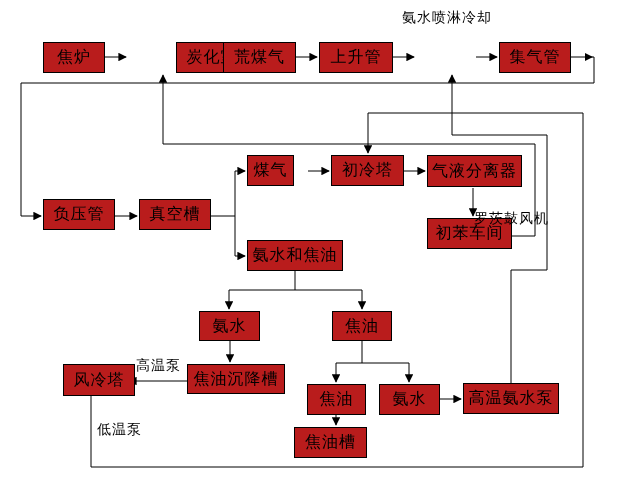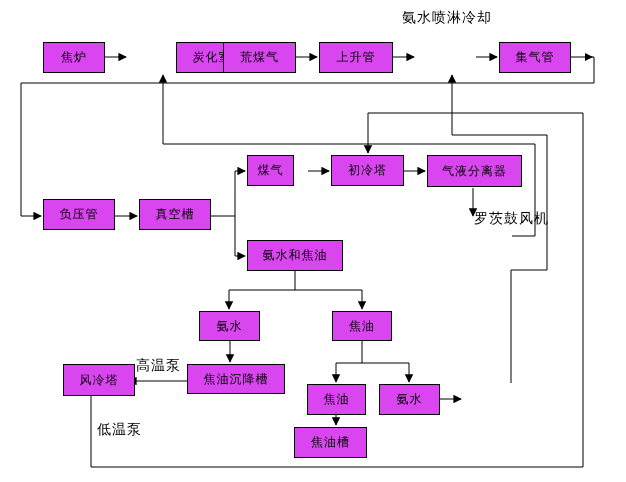--- a/index.html
+++ b/index.html
@@ -19,25 +19,25 @@
   }
   svg.wires polyline, svg.wires line {
     fill: none;
     stroke: #000000;
     stroke-width: 1;
   }
   .node {
     position: absolute;
     box-sizing: border-box;
     border: 1px solid #000000;
-    background: #d946ef;
+    background: #b91c1c;
     display: flex;
     align-items: center;
     justify-content: center;
-    font-size: 12px;
+    font-size: 16px;
     letter-spacing: 1px;
     white-space: nowrap;
     z-index: 1;
   }
   .flabel {
     position: absolute;
     font-size: 14px;
     letter-spacing: 1px;
     white-space: nowrap;
     z-index: 2;
@@ -97,32 +97,34 @@
 
   <div class="node" style="left:43px;  top:42px;  width:62px; height:31px;">焦炉</div>
   <div class="node" style="left:128px; top:42px;  width:72px; height:31px;margin-left:48px;">炭化室</div>
   <div class="node" style="left:223px; top:42px;  width:73px; height:31px;">荒煤气</div>
   <div class="node" style="left:319px; top:42px;  width:74px; height:31px;">上升管</div>
   <div class="node" style="left:499px; top:42px;  width:72px; height:31px;">集气管</div>
 
   <div class="node" style="left:247px; top:155px; width:47px; height:31px;">煤气</div>
   <div class="node" style="left:331px; top:155px; width:73px; height:31px;">初冷塔</div>
   <div class="node" style="left:427px; top:155px; width:95px; height:32px;">气液分离器</div>
+  <div class="node" style="left:427px; top:218px; width:85px; height:31px;">初苯车间</div>
 
   <div class="node" style="left:43px;  top:199px; width:72px; height:31px;">负压管</div>
   <div class="node" style="left:139px; top:199px; width:72px; height:31px;">真空槽</div>
   <div class="node" style="left:247px; top:240px; width:96px; height:31px;">氨水和焦油</div>
 
   <div class="node" style="left:199px; top:311px; width:61px; height:30px;">氨水</div>
   <div class="node" style="left:332px; top:311px; width:60px; height:30px;">焦油</div>
 
   <div class="node" style="left:55px;  top:364px; width:72px; height:32px;margin-left:8px;">风冷塔</div>
   <div class="node" style="left:187px; top:364px; width:98px; height:30px;">焦油沉降槽</div>
   <div class="node" style="left:307px; top:384px; width:59px; height:31px;">焦油</div>
   <div class="node" style="left:379px; top:384px; width:61px; height:31px;">氨水</div>
+  <div class="node" style="left:463px; top:383px; width:96px; height:31px;">高温氨水泵</div>
   <div class="node" style="left:294px; top:427px; width:73px; height:31px;">焦油槽</div>
 
   <div class="flabel" style="left:402px; top:9px;">氨水喷淋冷却</div>
   <div class="flabel" style="left:474px; top:191px;margin-top:19px;">罗茨鼓风机</div>
   <div class="flabel" style="left:136px; top:357px;">高温泵</div>
   <div class="flabel" style="left:97px;  top:421px;">低温泵</div>
 
 </div>
 
 </body></html>

